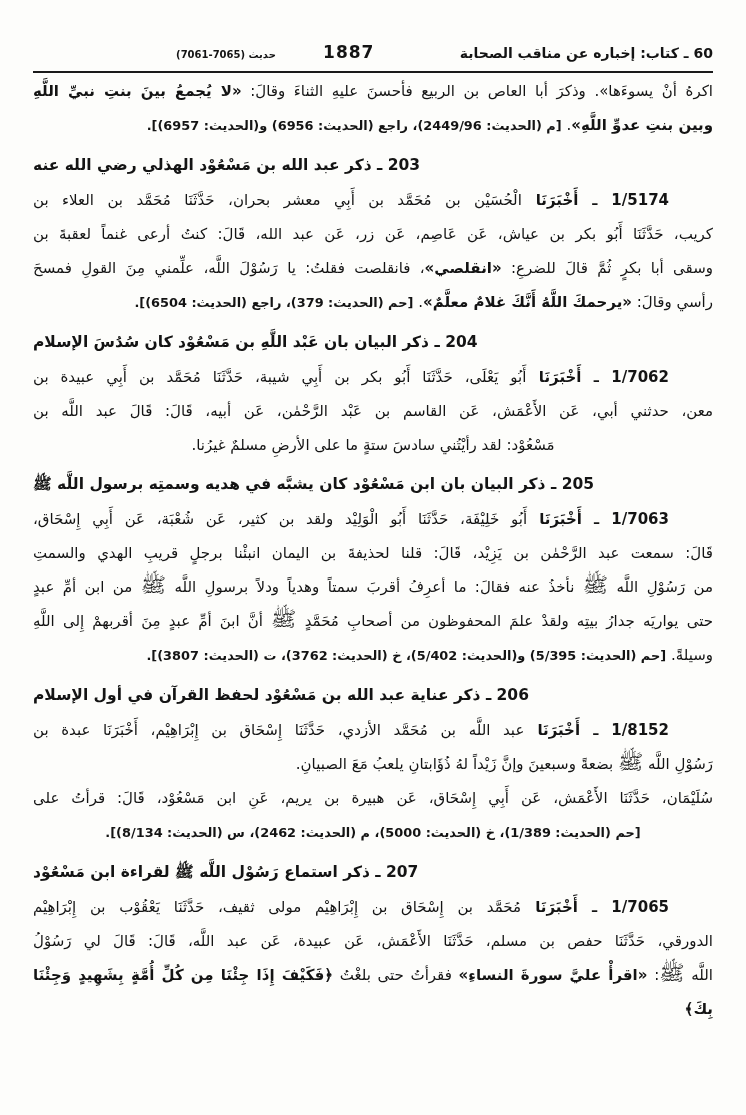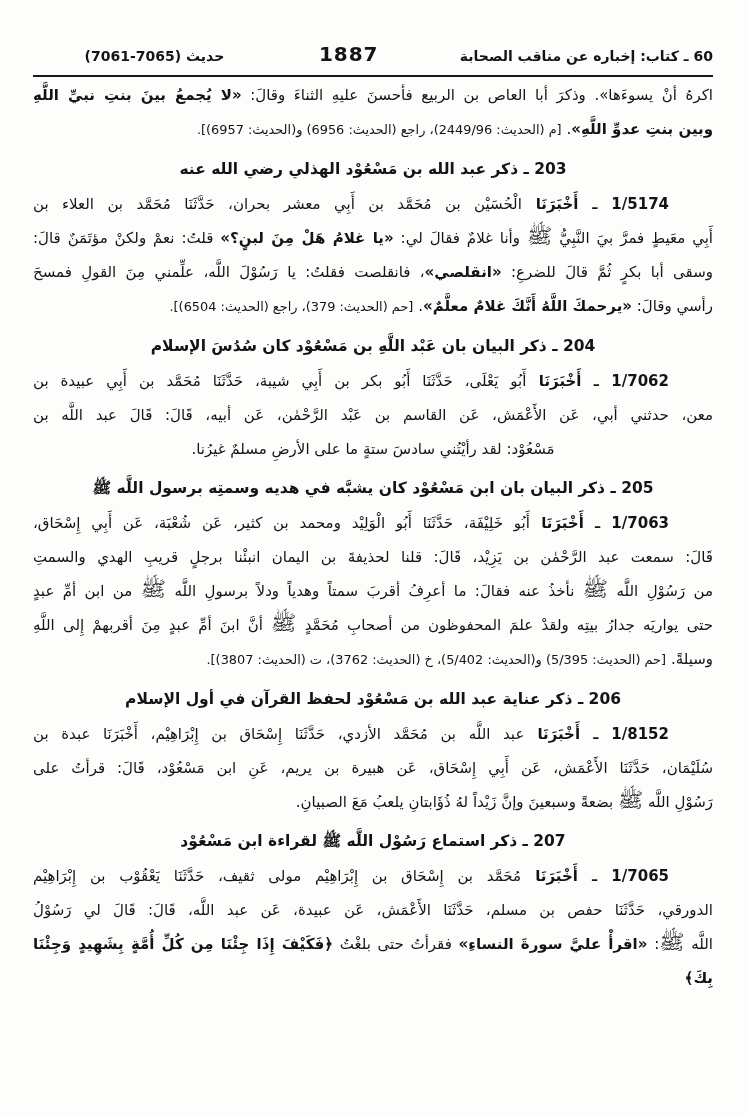--- a/index.html
+++ b/index.html
@@ -17,47 +17,47 @@
     direction:rtl;
   }
   
   .running-header{
     display:flex;
     align-items:baseline;
     font-weight:bold;
     font-size:14px;
   }
   .running-header .hdr-right{flex:1.2;text-align:right;}
-  .running-header .hdr-center{flex:0.6;text-align:center;font-size:20px;letter-spacing:1px;}
-  .running-header .hdr-left{flex:1;text-align:center;font-size:14px;}
+  .running-header .hdr-center{flex:0.6;text-align:center;font-size:17px;letter-spacing:1px;}
+  .running-header .hdr-left{flex:1;text-align:right;font-size:10px;}
   .rule{
     margin-top:9px;
     border-bottom:2.5px solid #1a1a1a;
   }
   
   .content{padding-top:1px;}
   .line{
     font-size:15px;
     line-height:34px;
     white-space:normal;
   }
   .line.justify{text-align:justify;text-align-last:justify;}
   .line.end{text-align:justify;text-align-last:right;}
   .line.center{text-align:right;text-align-last:center;}
   .line.indent{padding-right:44px;}
   .sec-heading{
-    text-align:center;
+    text-align:left;
     font-weight:bold;
     font-size:15.5px;
     line-height:32px;
     margin-top:6px;
     margin-bottom:2px;
   }
   .b{font-weight:bold;}
-  .ref{font-weight:normal;font-size:0.86em;}
+  .ref{font-weight:bold;font-size:0.86em;}
   .saw{font-size:1.4em;line-height:0;}
 </style>
 </head>
 <body>
 
 <div class="page">
 
   <div class="running-header">
     <span class="hdr-right">60 ـ كتاب: إخباره عن مناقب الصحابة</span>
     <span class="hdr-center">1887</span>
@@ -67,43 +67,44 @@
   <div class="rule"></div>
 
   <div class="content" id="content">
       <div>
         <div class="line justify"><span>اكرهُ أنْ يسوءَها». وذكرَ أبا العاص بن الربيع فأحسنَ عليهِ الثناءَ وقالَ: </span><span class="b">«لا يُجمعُ بينَ بنتِ نبيِّ اللَّهِ</span></div>
         <div class="line end"><span class="b">وبين بنتِ عدوِّ اللَّهِ»</span><span>. </span><span class="ref">[م (الحديث: 2449/96)، راجع (الحديث: 6956) و(الحديث: 6957)].</span></div>
       </div>
       <div>
         <div class="sec-heading">203 ـ ذكر عبد الله بن مَسْعُوْد الهذلي رضي الله عنه</div>
         <div class="line justify indent"><span class="b">1/5174 ـ أَخْبَرَنَا </span><span>الْحُسَيْن بن مُحَمَّد بن أَبِي معشر بحران، حَدَّثَنَا مُحَمَّد بن العلاء بن</span></div>
-        <div class="line justify"><span>أَبِي معَيطٍ فمرَّ بيَ النَّبِيُّ </span><span class="saw">ﷺ</span><span> وأنا غلامٌ فقالَ لي: </span><span class="b">«يا غلامُ هَلْ مِنَ لبنٍ؟»</span><span> قلتُ: نعمْ ولكنْ مؤتَمَنٌ قالَ:</span></div>
+        <div class="line justify"><span>كريب، حَدَّثَنَا أَبُو بكر بن عياش، عَن عَاصِم، عَن زر، عَن عبد الله، قَالَ: كنتُ أرعى غنماً لعقبةَ بن</span></div>
         <div class="line justify"><span>وسقى أبا بكرٍ ثُمَّ قالَ للضرعِ: </span><span class="b">«انقلصي»</span><span>، فانقلصت فقلتُ: يا رَسُوْلَ اللَّه، علِّمني مِنَ القولِ فمسحَ</span></div>
         <div class="line end"><span>رأسي وقالَ: </span><span class="b">«يرحمكَ اللَّهُ أَنَّكَ غلامٌ معلَّمٌ»</span><span>. </span><span class="ref">[حم (الحديث: 379)، راجع (الحديث: 6504)].</span></div>
       </div>
       <div>
         <div class="sec-heading">204 ـ ذكر البيان بان عَبْد اللَّهِ بن مَسْعُوْد كان سُدُسَ الإسلام</div>
         <div class="line justify indent"><span class="b">1/7062 ـ أَخْبَرَنَا </span><span>أَبُو يَعْلَى، حَدَّثَنَا أَبُو بكر بن أَبِي شيبة، حَدَّثَنَا مُحَمَّد بن أَبِي عبيدة بن</span></div>
         <div class="line justify"><span>معن، حدثني أبي، عَن الأَعْمَش، عَن القاسم بن عَبْد الرَّحْمٰن، عَن أبيه، قَالَ: قَالَ عبد اللَّه بن</span></div>
         <div class="line center"><span>مَسْعُوْد: لقد رأيْتُني سادسَ ستةٍ ما على الأرضِ مسلمٌ غيرُنا.</span></div>
       </div>
       <div>
         <div class="sec-heading">205 ـ ذكر البيان بان ابن مَسْعُوْد كان يشبَّه في هديه وسمتِه برسول اللَّه ﷺ</div>
-        <div class="line justify indent"><span class="b">1/7063 ـ أَخْبَرَنَا </span><span>أَبُو خَلِيْفَة، حَدَّثَنَا أَبُو الْوَلِيْد ومحمد بن كثير، عَن شُعْبَة، عَن أَبِي إِسْحَاق،</span></div>
+        <div class="line justify indent"><span class="b">1/7063 ـ أَخْبَرَنَا </span><span>أَبُو خَلِيْفَة، حَدَّثَنَا أَبُو الْوَلِيْد ولقد بن كثير، عَن شُعْبَة، عَن أَبِي إِسْحَاق،</span></div>
         <div class="line justify"><span>قَالَ: سمعت عبد الرَّحْمٰن بن يَزِيْد، قَالَ: قلنا لحذيفةَ بن اليمان انبئْنا برجلٍ قريبِ الهدي والسمتِ</span></div>
         <div class="line justify"><span>من رَسُوْلِ اللَّه </span><span class="saw">ﷺ</span><span> نأخذُ عنه فقالَ: ما أعرِفُ أقربَ سمتاً وهدياً ودلاً برسولِ اللَّه </span><span class="saw">ﷺ</span><span> من ابن أمِّ عبدٍ</span></div>
         <div class="line justify"><span>حتى يواريَه جدارُ بيتِه ولقدْ علمَ المحفوظون من أصحابِ مُحَمَّدٍ </span><span class="saw">ﷺ</span><span> أنَّ ابنَ أمِّ عبدٍ مِنَ أقربهمْ إِلى اللَّهِ</span></div>
         <div class="line end"><span>وسيلةً. </span><span class="ref">[حم (الحديث: 5/395) و(الحديث: 5/402)، خ (الحديث: 3762)، ت (الحديث: 3807)].</span></div>
       </div>
       <div>
         <div class="sec-heading">206 ـ ذكر عناية عبد الله بن مَسْعُوْد لحفظ القرآن في أول الإسلام</div>
         <div class="line justify indent"><span class="b">1/8152 ـ أَخْبَرَنَا </span><span>عبد اللَّه بن مُحَمَّد الأزدي، حَدَّثَنَا إِسْحَاق بن إِبْرَاهِيْم، أَخْبَرَنَا عبدة بن</span></div>
+        <div class="line end"><span>رَسُوْلِ اللَّه </span><span class="saw">ﷺ</span><span> بضعةً وسبعينَ وإنَّ زَيْداً لهُ ذُؤَابتانِ يلعبُ مَعَ الصبيانِ.</span></div>
         <div class="line justify"><span>سُلَيْمَان، حَدَّثَنَا الأَعْمَش، عَن أَبِي إِسْحَاق، عَن هبيرة بن يريم، عَنِ ابن مَسْعُوْد، قَالَ: قرأتُ على</span></div>
-        <div class="line end"><span>رَسُوْلِ اللَّه </span><span class="saw">ﷺ</span><span> بضعةً وسبعينَ وإنَّ زَيْداً لهُ ذُؤَابتانِ يلعبُ مَعَ الصبيانِ.</span></div>
+        <div class="line center"><span class="ref">[حم (الحديث: 1/389)، خ (الحديث: 5000)، م (الحديث: 2462)، س (الحديث: 8/134)].</span></div>
       </div>
       <div>
         <div class="sec-heading">207 ـ ذكر استماع رَسُوْل اللَّه ﷺ لقراءة ابن مَسْعُوْد</div>
         <div class="line justify indent"><span class="b">1/7065 ـ أَخْبَرَنَا </span><span>مُحَمَّد بن إِسْحَاق بن إِبْرَاهِيْم مولى ثقيف، حَدَّثَنَا يَعْقُوْب بن إِبْرَاهِيْم</span></div>
         <div class="line justify"><span>الدورقي، حَدَّثَنَا حفص بن مسلم، حَدَّثَنَا الأَعْمَش، عَن عبيدة، عَن عبد اللَّه، قَالَ: قَالَ لي رَسُوْلُ</span></div>
         <div class="line justify"><span>اللَّه </span><span class="saw">ﷺ</span><span>: </span><span class="b">«اقرأْ عليَّ سورةَ النساءِ»</span><span> فقرأتُ حتى بلغْتُ </span><span class="b">﴿فَكَيْفَ إِذَا جِئْنَا مِن كُلِّ أُمَّةٍ بِشَهِيدٍ وَجِئْنَا بِكَ﴾</span></div>
       </div>
     </div>
 
 </div>

